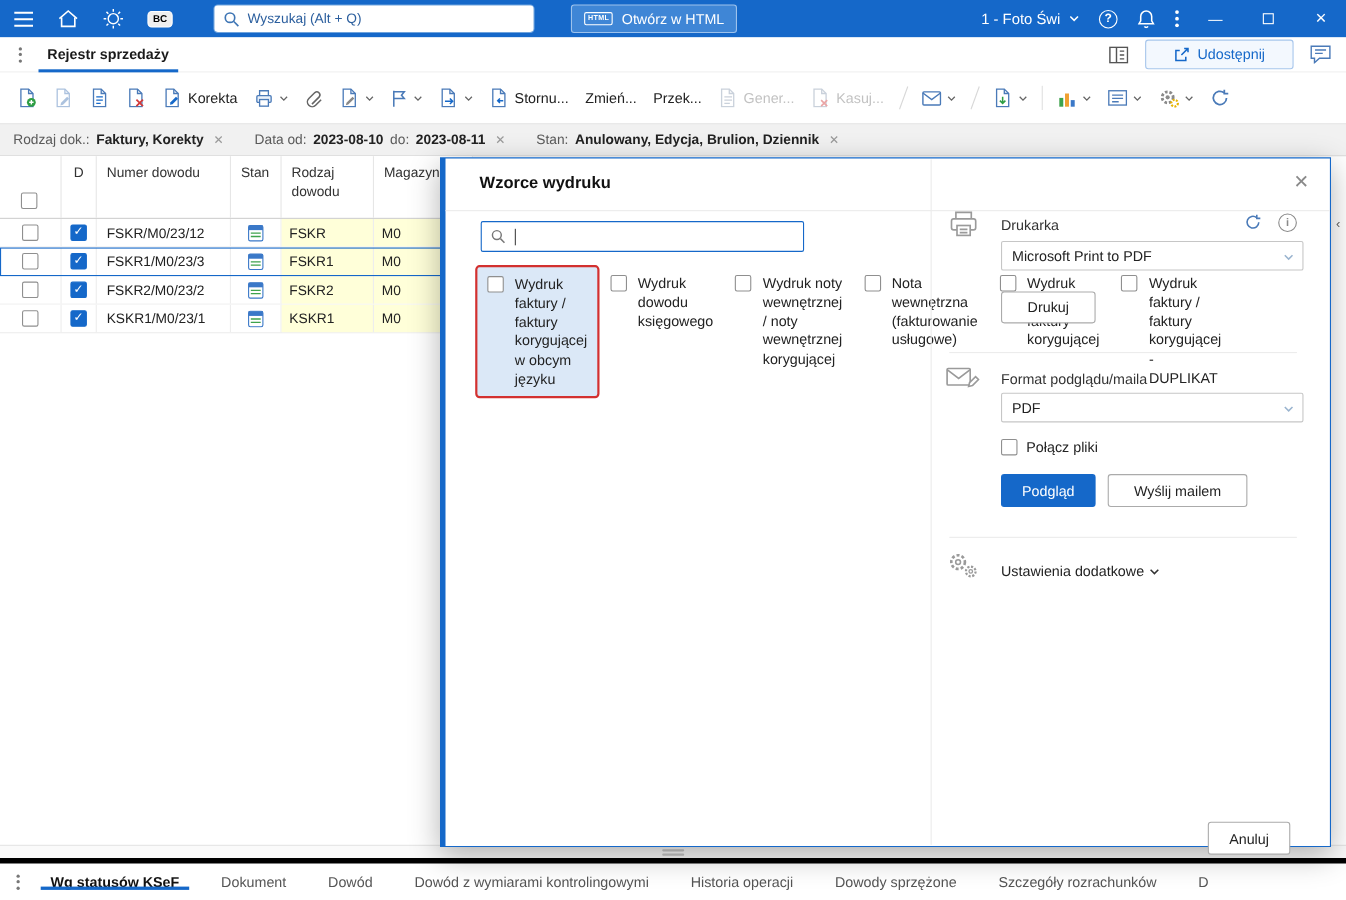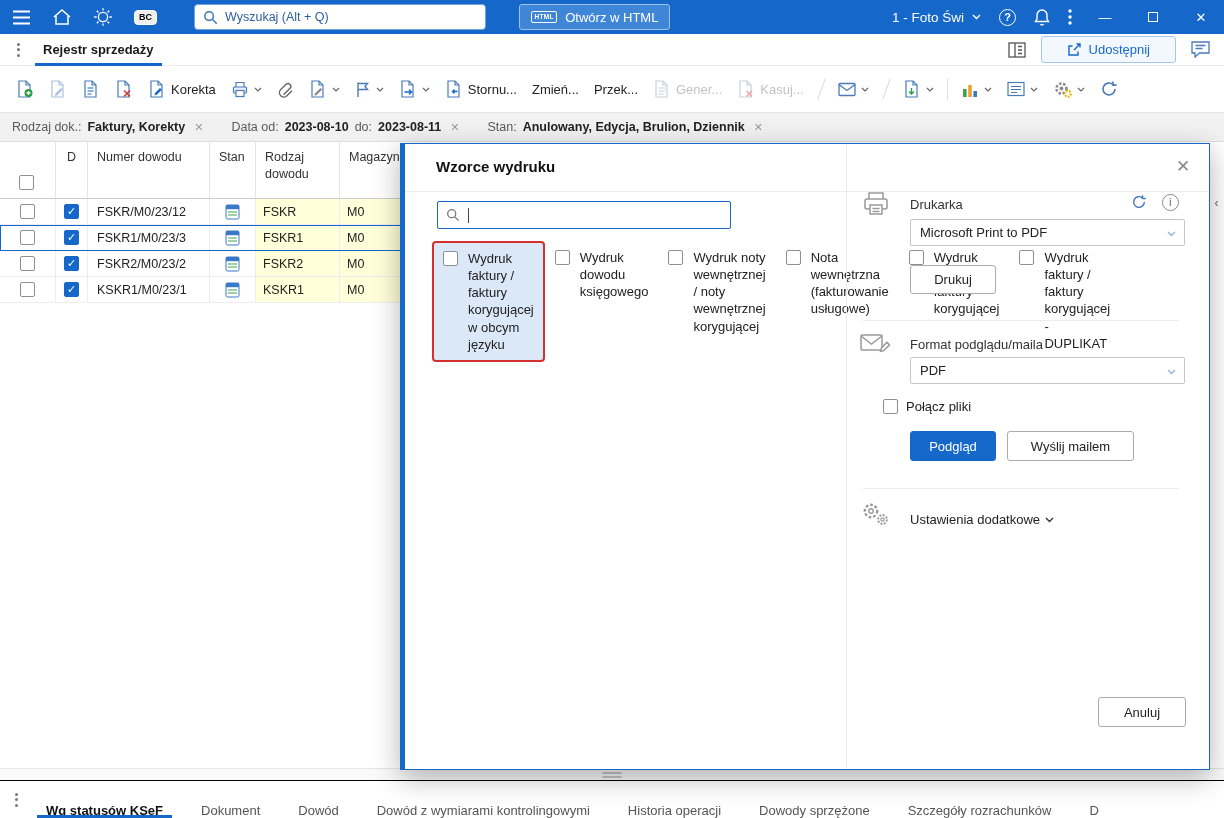--- a/index.html
+++ b/index.html
@@ -84,21 +84,21 @@
   .btn{position:absolute;display:flex;align-items:center;justify-content:center;border:1px solid #ababab;border-radius:3px;background:#fff;font-size:13px;color:#222;cursor:pointer}
   .btn.primary{background:#1568c9;border-color:#1568c9;color:#fff}
   .m-hr2{position:absolute;border-top:1px solid #ececec}
   .m-check{position:absolute;display:flex;align-items:center;gap:8px;font-size:13px;cursor:pointer;background:none;border:none;color:#222}
   .link-more{position:absolute;display:flex;align-items:center;gap:5px;font-size:13px;color:#222;cursor:pointer;background:none;border:none}
 
   
   .splitter{position:absolute;left:0;right:0;top:768px;height:12px;background:#fafafa;border-top:1px solid #e5e5e5;display:flex;align-items:center;justify-content:center;cursor:row-resize}
   .grip{display:flex;flex-direction:column;gap:2px}
   .grip i{display:block;width:20px;height:2px;background:#c6c6c6;border-radius:1px}
-  .btabs{position:absolute;left:0;right:0;bottom:0;height:38px;background:#fff;border-top:1px solid #000000;display:flex;align-items:flex-end;padding-left:6px;overflow:hidden}
+  .btabs{position:absolute;left:0;right:0;bottom:0;height:38px;background:#fff;border-top:5px solid #000000;display:flex;align-items:center;padding-left:6px;overflow:hidden}
   .btab{display:flex;align-items:center;padding:0 19px;font-size:13px;color:#555;cursor:pointer;position:relative;white-space:nowrap;background:none;border:none}
   .btab.active{font-weight:700;color:#111}
   .btab.active::after{content:"";position:absolute;left:10px;right:10px;bottom:0;height:3px;background:#1568c9}
   .right-exp{position:absolute;right:1px;top:190px;width:13px;height:26px;display:flex;align-items:center;justify-content:center;color:#666;font-size:12px;cursor:pointer;z-index:5;background:none;border:none}
 </style>
 </head>
 <body>
 
 <div class="topbar">
   <div class="tb-grp">
@@ -552,21 +552,21 @@
         <path d="M25 20.5l5.5-5.5-2.6-2.6-5.5 5.5-.8 3.4z" fill="#fff"></path>
       </svg>
   </span>
   <span class="rlabel" style="left:505px;top:193px">Format podglądu/maila</span>
   <div class="sel-box" style="left:505px;top:213px;width:275px">
     <span>PDF</span>
     <svg class="schev" width="9" height="6" viewBox="0 0 9 6">
         <path d="M1 1l3.5 3.5L8 1" stroke="#9ab4cf" fill="none" stroke-width="1.4"></path>
       </svg>
   </div>
-  <button class="m-check" style="left:478px;top:255px">
+  <button class="m-check" style="left:505px;top:255px">
     <span class="cb"></span>
     <span>Połącz pliki</span>
   </button>
   <button class="btn primary" style="left:505px;top:287px;width:86px;height:30px">Podgląd</button>
   <button class="btn" style="left:602px;top:287px;width:127px;height:30px">Wyślij mailem</button>
 
   <div class="m-hr2" style="left:458px;right:30px;top:344px"></div>
 
   <span class="abs" style="left:454px;top:356px">
     <svg width="32" height="28" viewBox="0 0 32 28">
@@ -576,21 +576,21 @@
         <circle cx="23.5" cy="19.5" r="1.6" fill="none" stroke="#9a9a9a" stroke-width="1.2"></circle>
       </svg>
   </span>
   <button class="link-more" style="left:505px;top:368px">
     <span>Ustawienia dodatkowe</span>
     <svg width="9" height="6" viewBox="0 0 9 6">
         <path d="M1 1l3.5 3.5L8 1" stroke="#333" fill="none" stroke-width="1.4"></path>
       </svg>
   </button>
 
-  <button class="btn" style="left:693px;top:553px;width:88px;height:30px">Anuluj</button>
+  <button class="btn" style="left:693px;top:603px;width:75px;height:30px">Anuluj</button>
 </div>
 
 <div class="splitter">
   <span class="grip">
       <i></i>
       <i></i>
     </span>
 </div>
 
 <div class="btabs">

